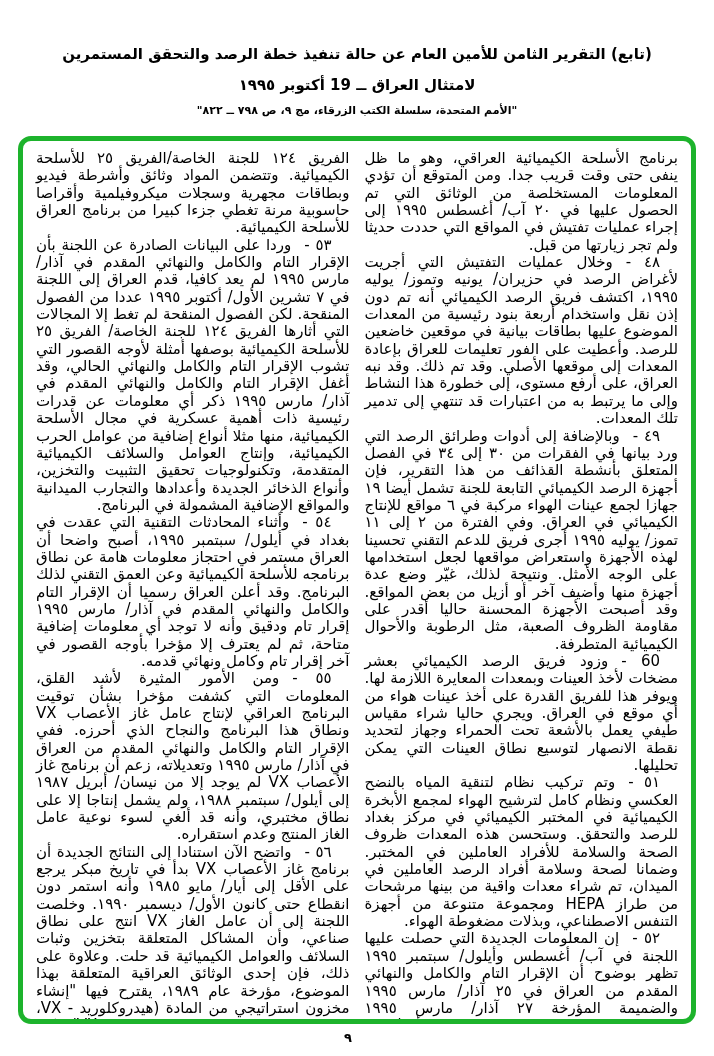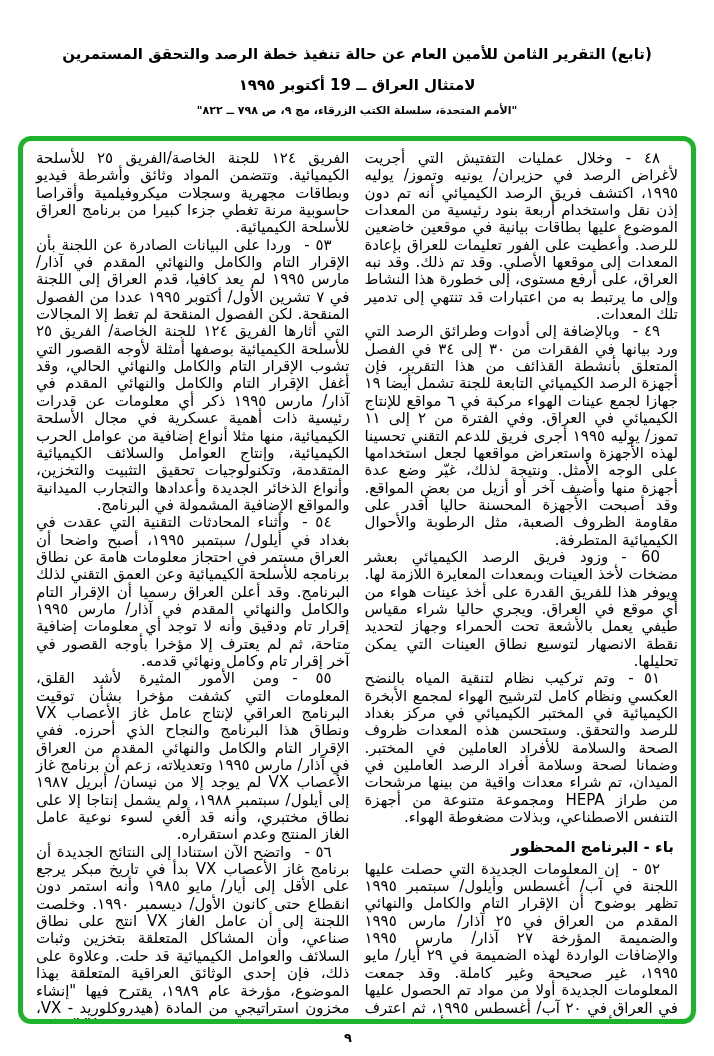--- a/index.html
+++ b/index.html
@@ -52,25 +52,25 @@
 <body>
 
 <header class="doc-header">
   <div class="hdr-line1">(تابع) التقرير الثامن للأمين العام عن حالة تنفيذ خطة الرصد والتحقق المستمرين</div>
   <div class="hdr-line2">لامتثال العراق ــ 19 أكتوبر ١٩٩٥</div>
   <div class="hdr-line3">"الأمم المتحدة، سلسلة الكتب الزرقاء، مج ٩، ص ٧٩٨ ــ ٨٢٢"</div>
 </header>
 
 <div class="green-box">
   <div class="col" id="col-right">
+      <p class="para cont">برنامج الأسلحة الكيميائية العراقي، وهو ما ظل ينفى حتى وقت قريب جدا. ومن المتوقع أن تؤدي المعلومات المستخلصة من الوثائق التي تم الحصول عليها في ٢٠ آب/ أغسطس ١٩٩٥ إلى إجراء عمليات تفتيش في المواقع التي حددت حديثا ولم تجر زيارتها من قبل.</p>
       <p class="para numbered"><span class="pnum">٤٨ -</span>وخلال عمليات التفتيش التي أجريت لأغراض الرصد في حزيران/ يونيه وتموز/ يوليه ١٩٩٥، اكتشف فريق الرصد الكيميائي أنه تم دون إذن نقل واستخدام أربعة بنود رئيسية من المعدات الموضوع عليها بطاقات بيانية في موقعين خاضعين للرصد. وأعطيت على الفور تعليمات للعراق بإعادة المعدات إلى موقعها الأصلي. وقد تم ذلك. وقد نبه العراق، على أرفع مستوى، إلى خطورة هذا النشاط وإلى ما يرتبط به من اعتبارات قد تنتهي إلى تدمير تلك المعدات.</p>
       <p class="para numbered"><span class="pnum">٤٩ -</span>وبالإضافة إلى أدوات وطرائق الرصد التي ورد بيانها في الفقرات من ٣٠ إلى ٣٤ في الفصل المتعلق بأنشطة القذائف من هذا التقرير، فإن أجهزة الرصد الكيميائي التابعة للجنة تشمل أيضا ١٩ جهازا لجمع عينات الهواء مركبة في ٦ مواقع للإنتاج الكيميائي في العراق. وفي الفترة من ٢ إلى ١١ تموز/ يوليه ١٩٩٥ أجرى فريق للدعم التقني تحسينا لهذه الأجهزة واستعراض مواقعها لجعل استخدامها على الوجه الأمثل. ونتيجة لذلك، غيّر وضع عدة أجهزة منها وأضيف آخر أو أزيل من بعض المواقع. وقد أصبحت الأجهزة المحسنة حاليا أقدر على مقاومة الظروف الصعبة، مثل الرطوبة والأحوال الكيميائية المتطرفة.</p>
       <p class="para numbered"><span class="pnum">60 -</span>وزود فريق الرصد الكيميائي بعشر مضخات لأخذ العينات وبمعدات المعايرة اللازمة لها. ويوفر هذا للفريق القدرة على أخذ عينات هواء من أي موقع في العراق. ويجري حاليا شراء مقياس طيفي يعمل بالأشعة تحت الحمراء وجهاز لتحديد نقطة الانصهار لتوسيع نطاق العينات التي يمكن تحليلها.</p>
       <p class="para numbered"><span class="pnum">٥١ -</span>وتم تركيب نظام لتنقية المياه بالنضح العكسي ونظام كامل لترشيح الهواء لمجمع الأبخرة الكيميائية في المختبر الكيميائي في مركز بغداد للرصد والتحقق. وستحسن هذه المعدات ظروف الصحة والسلامة للأفراد العاملين في المختبر. وضمانا لصحة وسلامة أفراد الرصد العاملين في الميدان، تم شراء معدات واقية من بينها مرشحات من طراز HEPA ومجموعة متنوعة من أجهزة التنفس الاصطناعي، وبذلات مضغوطة الهواء.</p>
-      <p class="sect-heading">باء - البرنامج المحظور</p>
       <p class="para numbered"><span class="pnum">٥٢ -</span>إن المعلومات الجديدة التي حصلت عليها اللجنة في آب/ أغسطس وأيلول/ سبتمبر ١٩٩٥ تظهر بوضوح أن الإقرار التام والكامل والنهائي المقدم من العراق في ٢٥ آذار/ مارس ١٩٩٥ والضميمة المؤرخة ٢٧ آذار/ مارس ١٩٩٥ والإضافات الواردة لهذه الضميمة في ٢٩ أيار/ مايو ١٩٩٥، غير صحيحة وغير كاملة. وقد جمعت المعلومات الجديدة أولا من مواد تم الحصول عليها في العراق في ٢٠ آب/ أغسطس ١٩٩٥، ثم اعترف بها العراق أثناء المحادثات التقنية التي أجراها</p>
     </div>
   <div class="col" id="col-left">
       <p class="para cont">الفريق ١٢٤ للجنة الخاصة/الفريق ٢٥ للأسلحة الكيميائية. وتتضمن المواد وثائق وأشرطة فيديو وبطاقات مجهرية وسجلات ميكروفيلمية وأقراصا حاسوبية مرنة تغطي جزءا كبيرا من برنامج العراق للأسلحة الكيميائية.</p>
       <p class="para numbered"><span class="pnum">٥٣ -</span>وردا على البيانات الصادرة عن اللجنة بأن الإقرار التام والكامل والنهائي المقدم في آذار/ مارس ١٩٩٥ لم يعد كافيا، قدم العراق إلى اللجنة في ٧ تشرين الأول/ أكتوبر ١٩٩٥ عددا من الفصول المنقحة. لكن الفصول المنقحة لم تغط إلا المجالات التي أثارها الفريق ١٢٤ للجنة الخاصة/ الفريق ٢٥ للأسلحة الكيميائية بوصفها أمثلة لأوجه القصور التي تشوب الإقرار التام والكامل والنهائي الحالي، وقد أغفل الإقرار التام والكامل والنهائي المقدم في آذار/ مارس ١٩٩٥ ذكر أي معلومات عن قدرات رئيسية ذات أهمية عسكرية في مجال الأسلحة الكيميائية، منها مثلا أنواع إضافية من عوامل الحرب الكيميائية، وإنتاج العوامل والسلائف الكيميائية المتقدمة، وتكنولوجيات تحقيق التثبيت والتخزين، وأنواع الذخائر الجديدة وأعدادها والتجارب الميدانية والمواقع الإضافية المشمولة في البرنامج.</p>
       <p class="para numbered"><span class="pnum">٥٤ -</span>وأثناء المحادثات التقنية التي عقدت في بغداد في أيلول/ سبتمبر ١٩٩٥، أصبح واضحا أن العراق مستمر في احتجاز معلومات هامة عن نطاق برنامجه للأسلحة الكيميائية وعن العمق التقني لذلك البرنامج. وقد أعلن العراق رسميا أن الإقرار التام والكامل والنهائي المقدم في آذار/ مارس ١٩٩٥ إقرار تام ودقيق وأنه لا توجد أي معلومات إضافية متاحة، ثم لم يعترف إلا مؤخرا بأوجه القصور في آخر إقرار تام وكامل ونهائي قدمه.</p>
       <p class="para numbered"><span class="pnum">٥٥ -</span>ومن الأمور المثيرة لأشد القلق، المعلومات التي كشفت مؤخرا بشأن توقيت البرنامج العراقي لإنتاج عامل غاز الأعصاب VX ونطاق هذا البرنامج والنجاح الذي أحرزه. ففي الإقرار التام والكامل والنهائي المقدم من العراق في آذار/ مارس ١٩٩٥ وتعديلاته، زعم أن برنامج غاز الأعصاب VX لم يوجد إلا من نيسان/ أبريل ١٩٨٧ إلى أيلول/ سبتمبر ١٩٨٨، ولم يشمل إنتاجا إلا على نطاق مختبري، وأنه قد ألغي لسوء نوعية عامل الغاز المنتج وعدم استقراره.</p>
       <p class="para numbered"><span class="pnum">٥٦ -</span>واتضح الآن استنادا إلى النتائج الجديدة أن برنامج غاز الأعصاب VX بدأ في تاريخ مبكر يرجع على الأقل إلى أيار/ مايو ١٩٨٥ وأنه استمر دون انقطاع حتى كانون الأول/ ديسمبر ١٩٩٠. وخلصت اللجنة إلى أن عامل الغاز VX انتج على نطاق صناعي، وأن المشاكل المتعلقة بتخزين وثبات السلائف والعوامل الكيميائية قد حلت. وعلاوة على ذلك، فإن إحدى الوثائق العراقية المتعلقة بهذا الموضوع، مؤرخة عام ١٩٨٩، يقترح فيها "إنشاء مخزون استراتيجي من المادة (هيدروكلوريد - VX، التي تحول بخطوة واحدة إلى المادة VX) لكي يمكن استخدامه في أي وقت إذا لزم ذلك".</p>
       <p class="para numbered"><span class="pnum">91 -</span>ومن الأمور ذات المغزى في هذا الصدد، اعتراف العراق في أيلول/ سبتمبر ١٩٩٥ بالقيام في عام ١٩٩٠ بإنتاج ٦٥ طنا من مادة الكولين، وهي مادة كيميائية لا تستخدم إلا في</p>
     </div>

